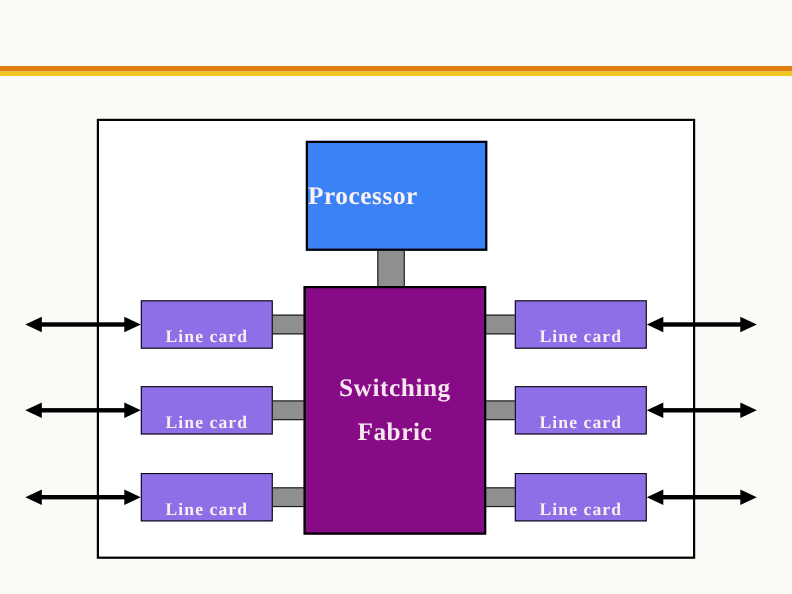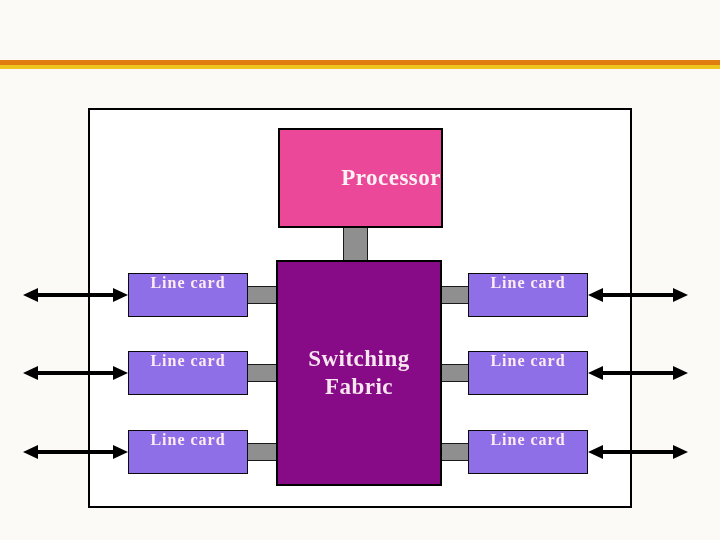--- a/index.html
+++ b/index.html
@@ -40,41 +40,41 @@
   #proc-link   { left: 343px; top: 227px; width: 25px; height: 36px; }
   #link-l1     { left: 246px; top: 286px; width: 32px; height: 18px; }
   #link-l2     { left: 246px; top: 364px; width: 32px; height: 18px; }
   #link-l3     { left: 246px; top: 443px; width: 32px; height: 18px; }
   #link-r1     { left: 440px; top: 286px; width: 30px; height: 18px; }
   #link-r2     { left: 440px; top: 364px; width: 30px; height: 18px; }
   #link-r3     { left: 440px; top: 443px; width: 30px; height: 18px; }
 
   .processor {
     position: absolute; left: 278px; top: 128px; width: 165px; height: 100px;
-    background: #ec4899; border: 2px solid #000000; box-sizing: border-box;
-    display: flex; align-items: center; justify-content: flex-end;
+    background: #3b82f6; border: 2px solid #000000; box-sizing: border-box;
+    display: flex; align-items: center; justify-content: flex-start;
     color: #FDF2F4; font-family: "Liberation Serif", serif;
     font-weight: bold; font-size: 23px; letter-spacing: 0.5px;
     z-index: 2;
   }
   .fabric {
     position: absolute; left: 276px; top: 260px; width: 166px; height: 226px;
     background: #870A87; border: 2px solid #000000; box-sizing: border-box;
     display: flex; align-items: center; justify-content: center;
     text-align: center;
     color: #F7E6EF; font-family: "Liberation Serif", serif;
-    font-weight: bold; font-size: 23px; line-height: 28px; letter-spacing: 0.5px;
+    font-weight: bold; font-size: 23px; line-height: 40px; letter-spacing: 0.5px;
     z-index: 2;
   }
   .fabric .fabric-label { width: 120px; }
 
   .line-card {
     position: absolute; width: 120px; height: 44px;
     background: #8F6FE7; border: 1px solid #0A0A0A; box-sizing: border-box;
-    display: flex; align-items: flex-start; justify-content: center;
+    display: flex; align-items: flex-end; justify-content: center;
     color: #FFECF0; font-family: "Liberation Serif", serif;
     font-weight: bold; font-size: 16px; letter-spacing: 1px;
     z-index: 2;
   }
   .card-left  { left: 128px; }
   .card-right { left: 468px; }
   .row1 { top: 273px; }
   .row2 { top: 351px; }
   .row3 { top: 430px; }
 

